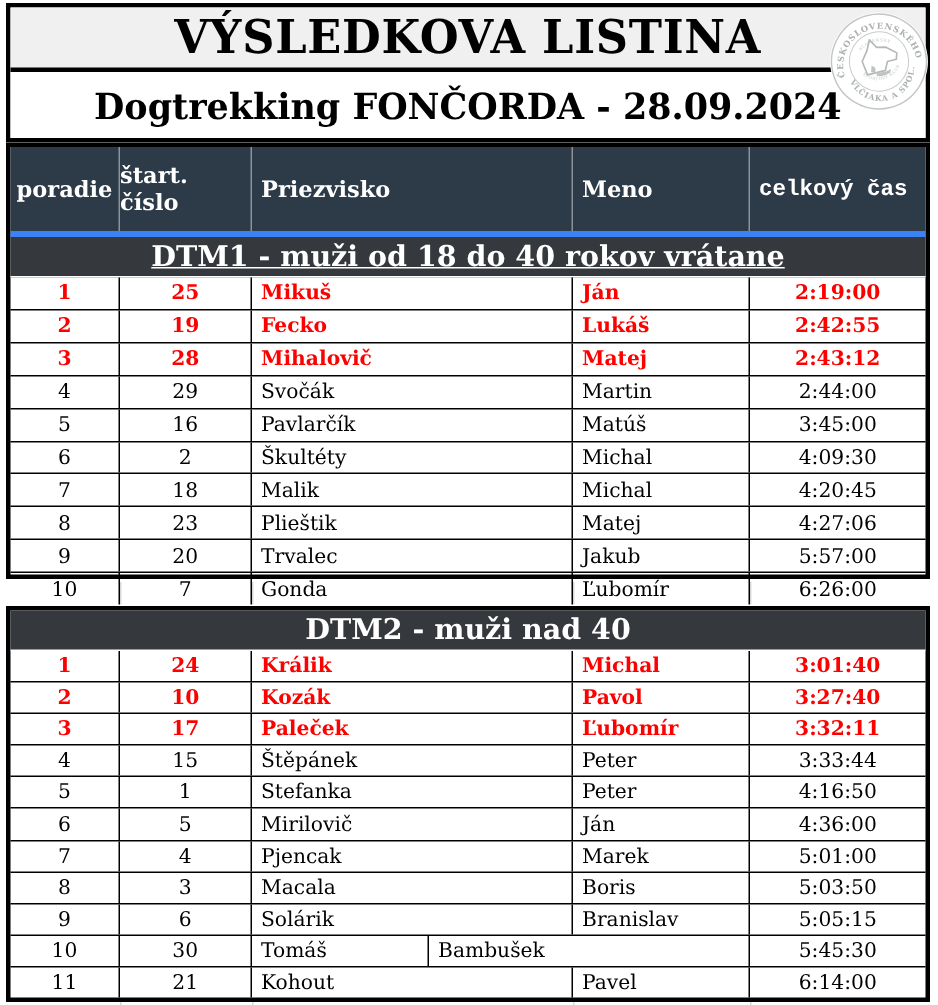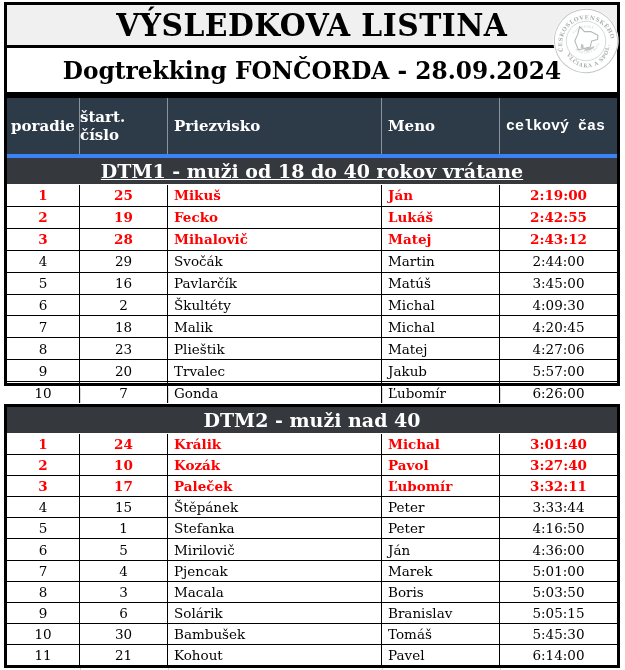--- a/index.html
+++ b/index.html
@@ -286,22 +286,22 @@
         <div class="trow">
           <div class="td c0">9</div>
           <div class="td c1">6</div>
           <div class="td c2">Solárik</div>
           <div class="td c3">Branislav</div>
           <div class="td c4">5:05:15</div>
         </div>
         <div class="trow">
           <div class="td c0">10</div>
           <div class="td c1">30</div>
+          <div class="td c3">Tomáš</div>
           <div class="td c2">Bambušek</div>
-          <div class="td c3">Tomáš</div>
           <div class="td c4">5:45:30</div>
         </div>
         <div class="trow">
           <div class="td c0">11</div>
           <div class="td c1">21</div>
           <div class="td c2">Kohout</div>
           <div class="td c3">Pavel</div>
           <div class="td c4">6:14:00</div>
         </div>
       </div>

